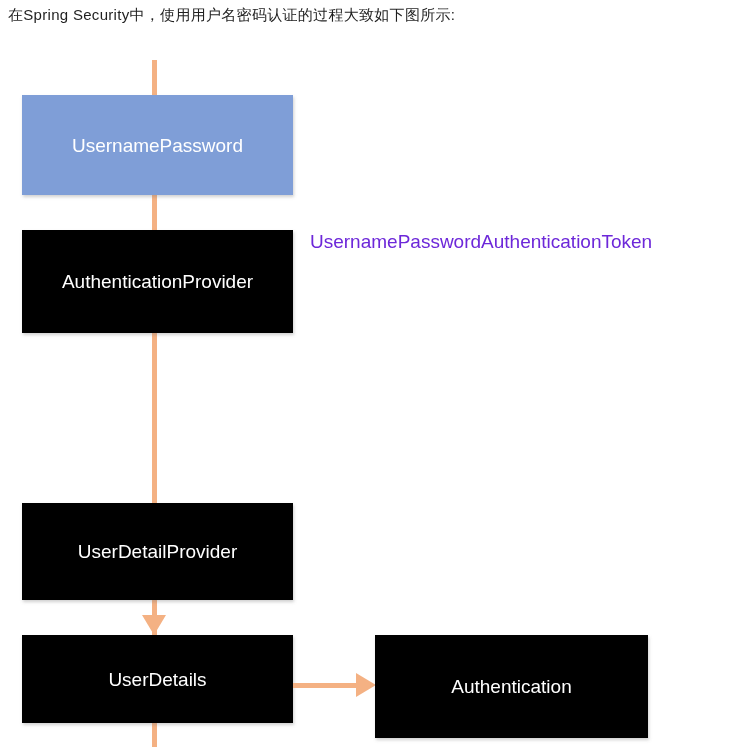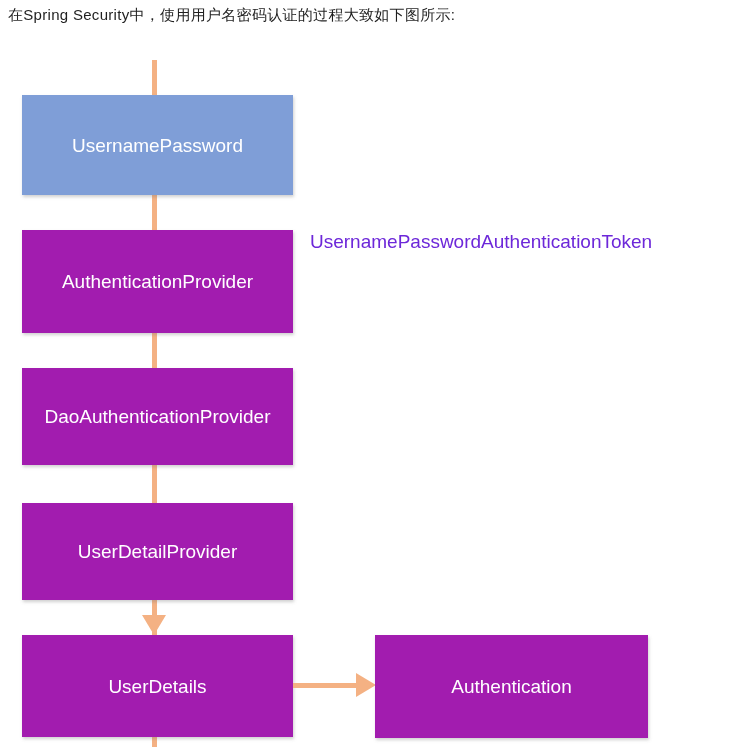--- a/index.html
+++ b/index.html
@@ -39,21 +39,21 @@
       flex-direction: row;
       align-items: center;
       justify-content: center;
       color: #ffffff;
       font-size: 19px;
       line-height: 29px;
       text-align: center;
       box-shadow: 1px 2px 3px rgba(120, 120, 120, 0.35);
     }
     .blue  { background: #7F9ED7; }
-    .green { background: #a21caf; align-items: center; }
+    .green { background: #000000; align-items: center; }
     .annotation {
       position: absolute;
       left: 310px;
       top: 203px;
       font-size: 19px;
       color: #6d28d9;
       white-space: nowrap;
       margin-top: 28px;
     }
     .arrow-down {
@@ -98,33 +98,29 @@
     <div>UsernamePassword</div>
   </div>
 
   <div class="annotation">UsernamePasswordAuthenticationToken</div>
 
   <div class="node green" style="left:22px; top:230px; width:271px; height:103px;">
     <div>Authentication</div>
     <div>Provider</div>
   </div>
 
-  <div class="node green" style="left:22px; top:368px; width:271px; height:97px;">
-    <div>DaoAuthentication</div>
-    <div>Provider</div>
-  </div>
 
   <div class="node green" style="left:22px; top:503px; width:271px; height:97px;">
     <div>UserDetail</div>
     <div>Provider</div>
   </div>
 
   <div class="arrow-down"></div>
 
-  <div class="node green" style="left:22px; top:635px; width:271px; height:102px;">
+  <div class="node green" style="left:22px; top:635px; width:271px; height:88px;">
     <div>UserDetails</div>
   </div>
 
   <div class="hline"></div>
   <div class="arrow-right"></div>
 
   <div class="node green" style="left:375px; top:635px; width:273px; height:103px;">
     <div>Authentication</div>
   </div>
 

